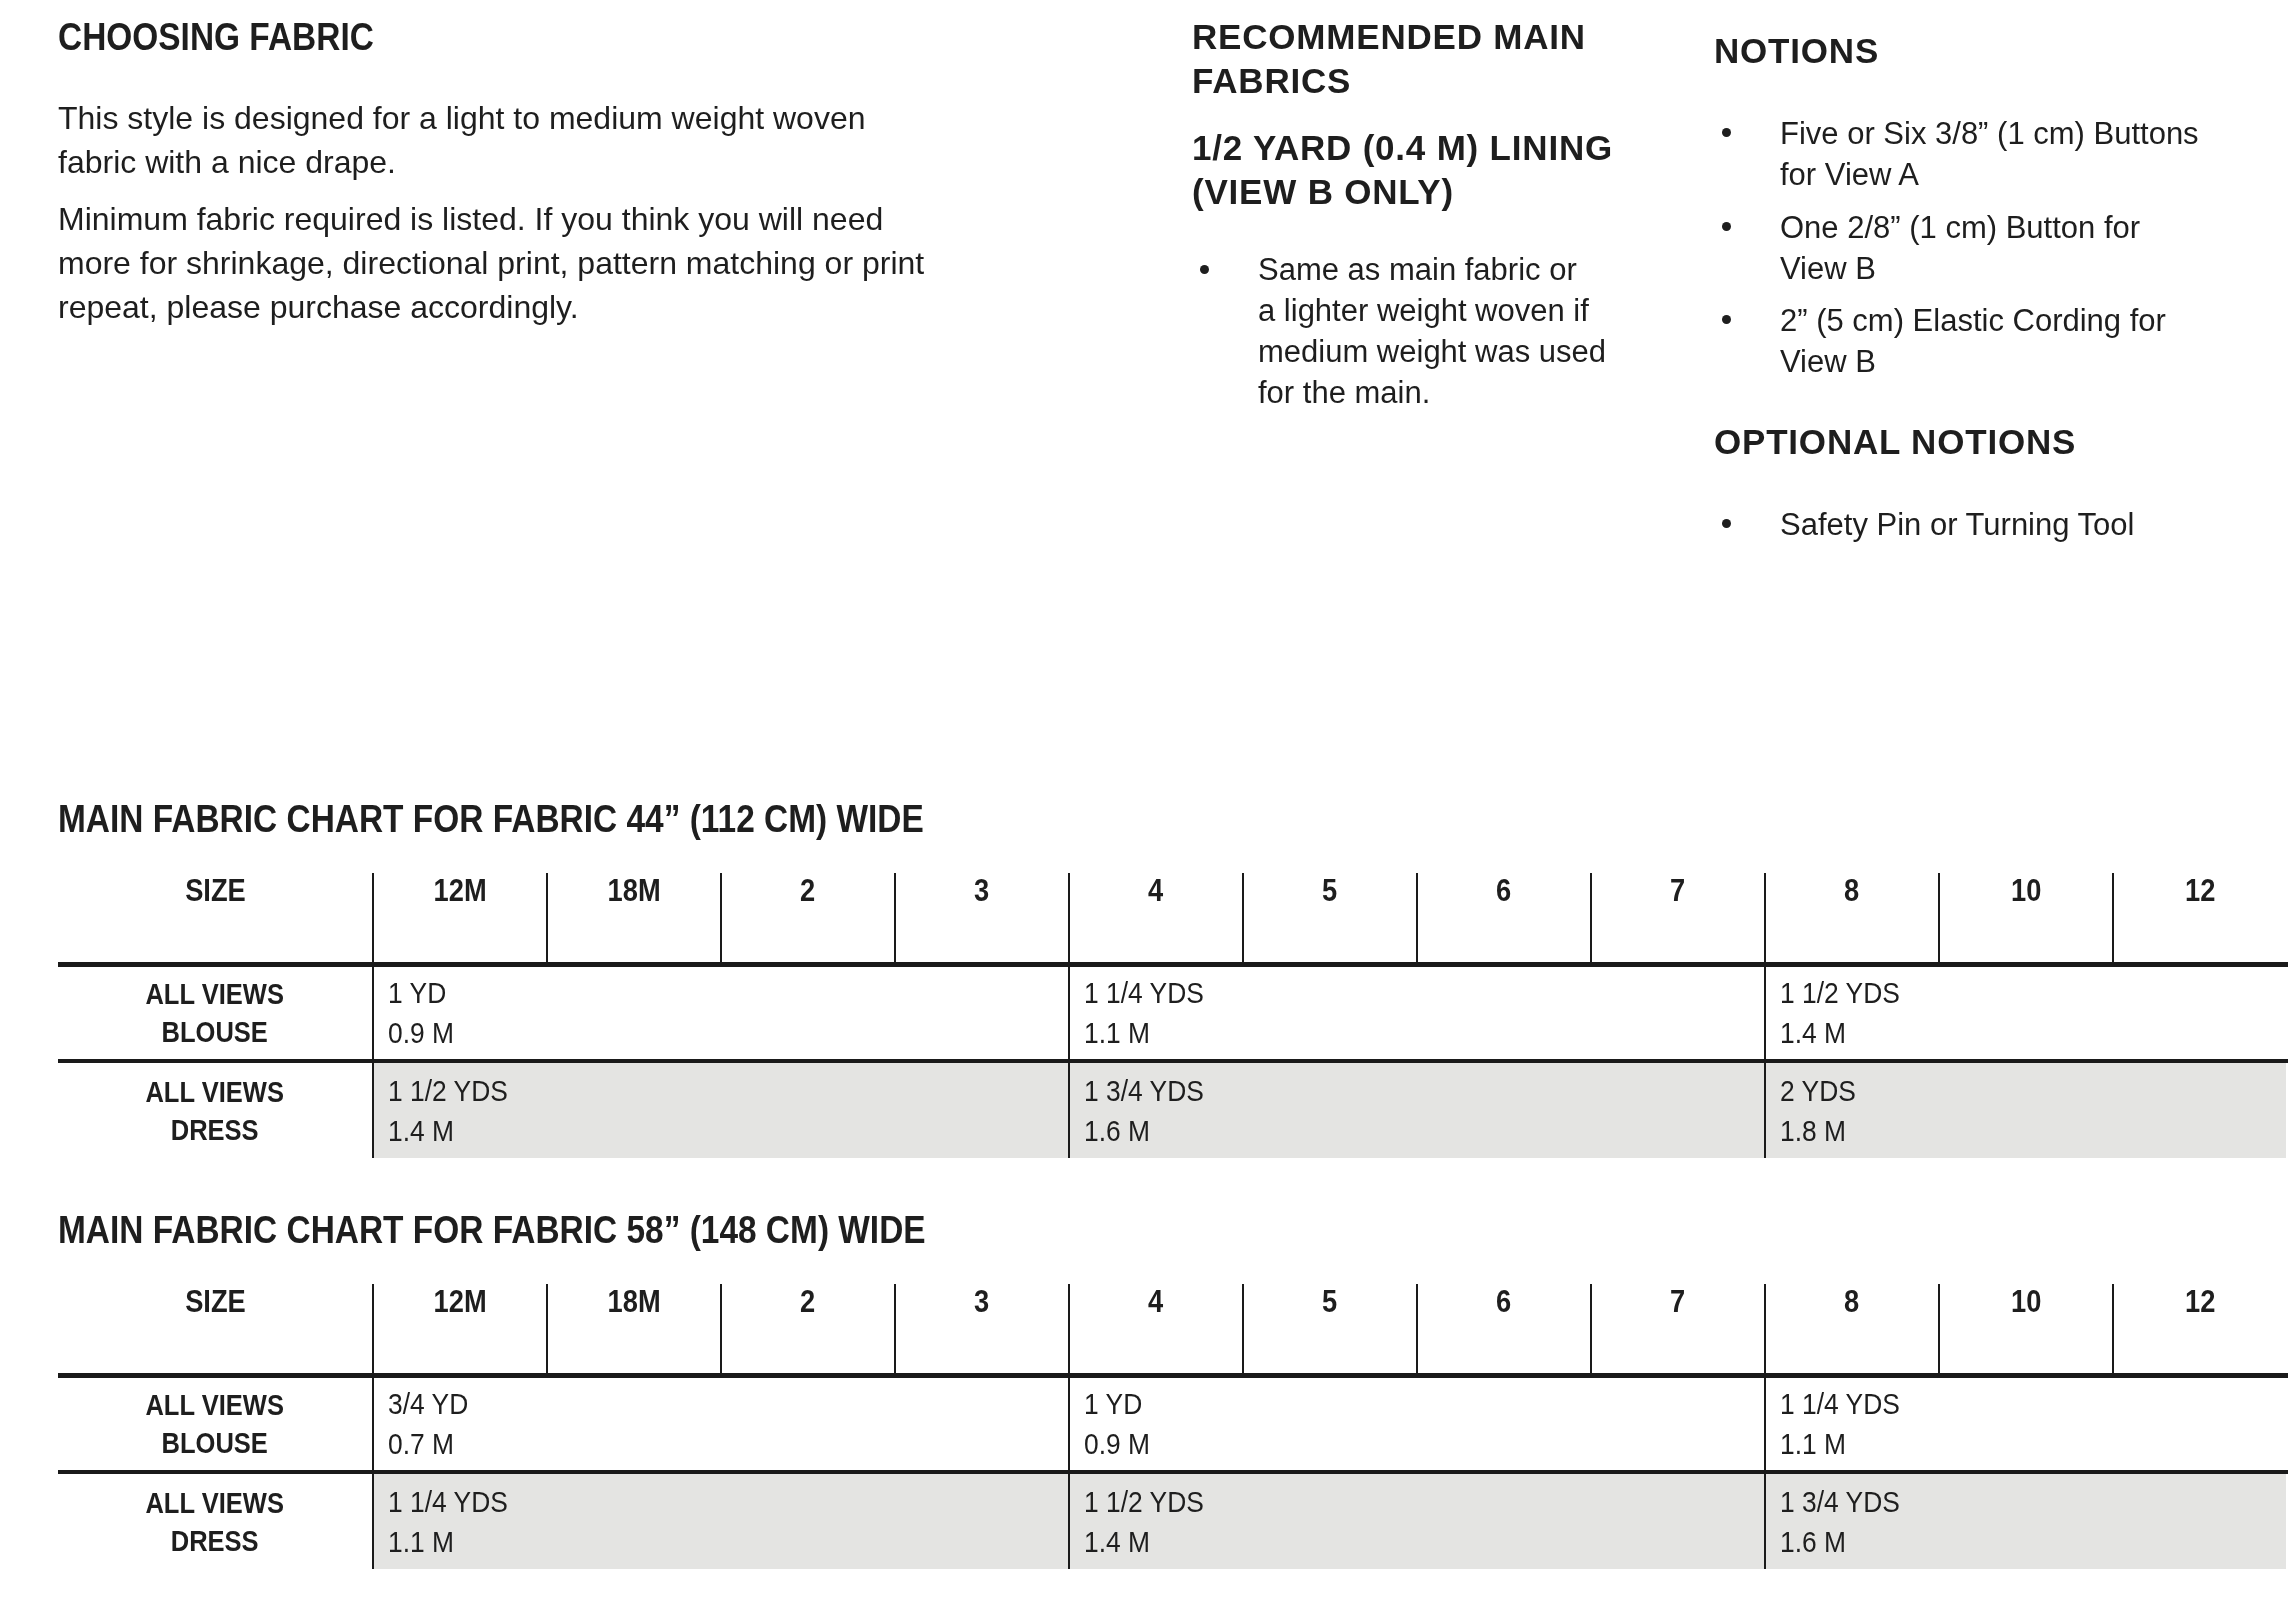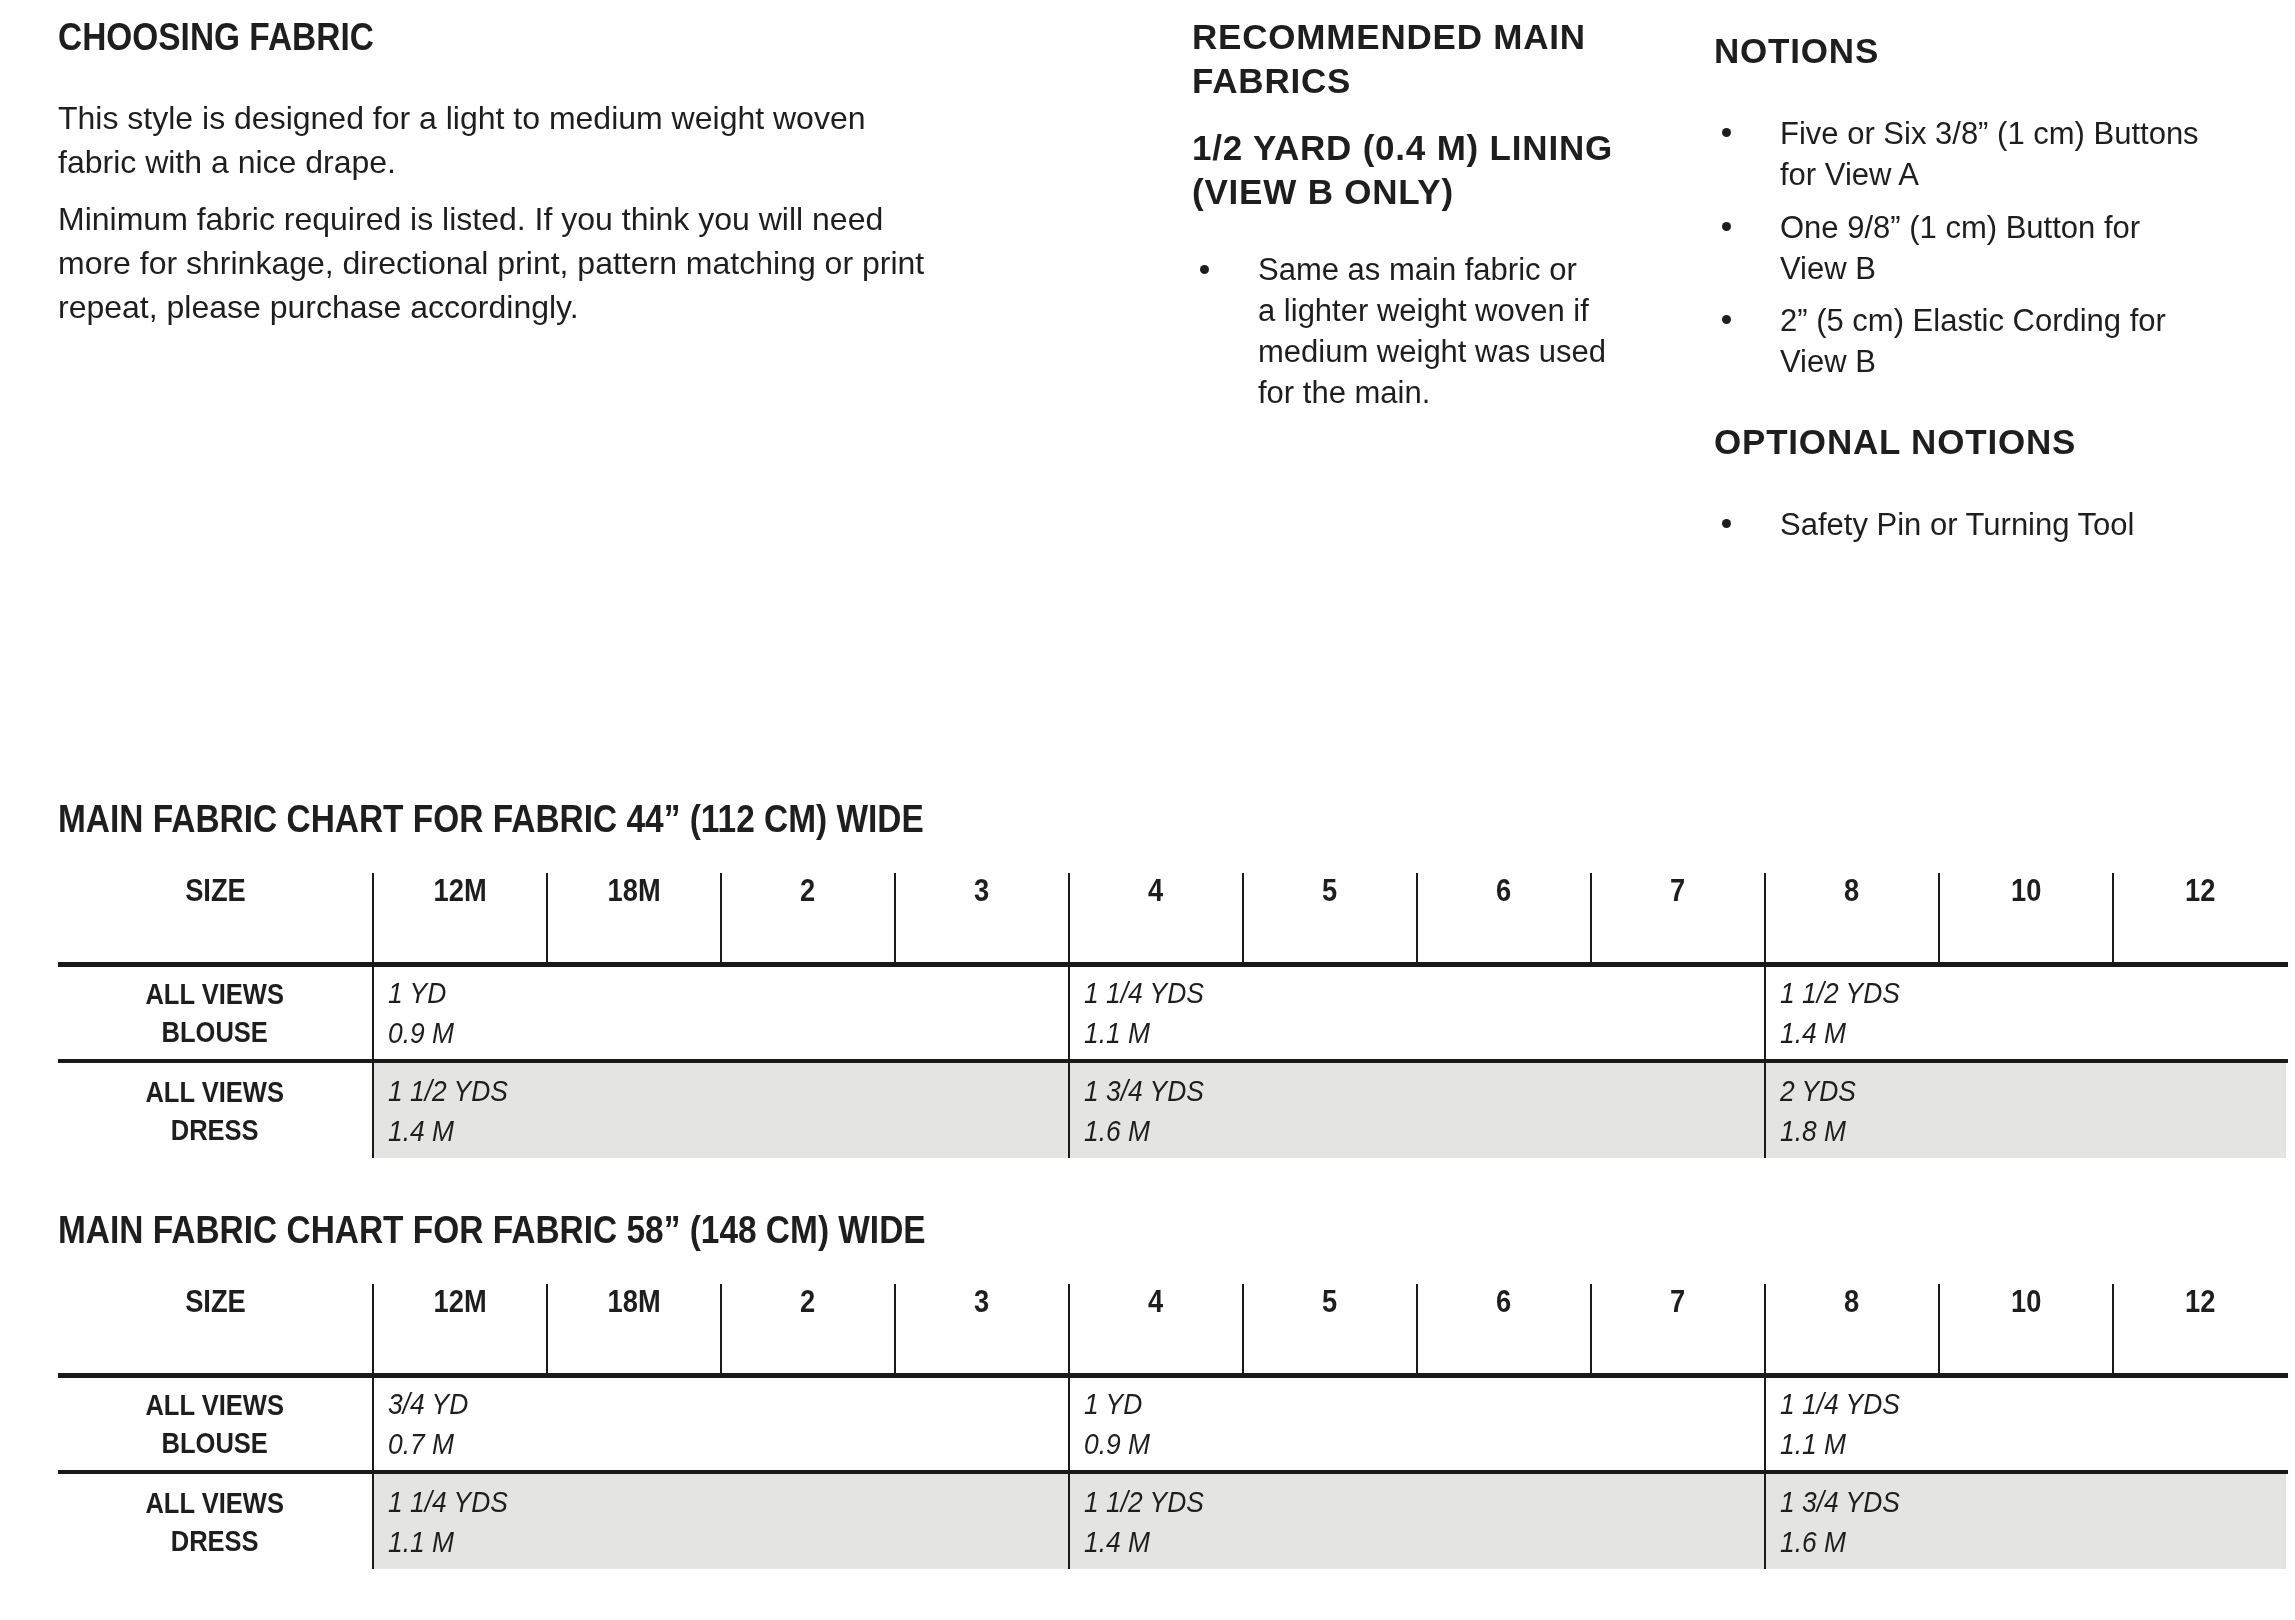--- a/index.html
+++ b/index.html
@@ -64,21 +64,21 @@
   .trow.dress{height:95px;}
   .tlabel{
     display:flex;align-items:center;justify-content:center;text-align:center;
     font-weight:700;font-size:29px;line-height:38px;
   }
   .tcell{
     border-left:2.3px solid var(--line);
     display:flex;flex-direction:column;justify-content:center;
     padding-left:13.8px;font-size:30px;
   }
-  .tcell .val{line-height:40px;font-style:italic;}
+  .tcell .val{line-height:40px;}
   .trow.dress .tcell{background:var(--shaded-row);}
   .chart1{top:796px;}
   .chart2{top:1207px;}
 </style>
 </head>
 <body>
 
 <section class="col choosing">
   <h2><span class="cx">CHOOSING FABRIC</span></h2>
   <p>This style is designed for a light to medium weight woven
@@ -99,21 +99,21 @@
 medium weight was used
 for the main.</li>
   </ul>
 </section>
 
 <section class="col notions">
   <h2>NOTIONS</h2>
   <ul class="blist">
     <li>Five or Six 3/8” (1 cm) Buttons
 for View A</li>
-    <li>One 9/8” (1 cm) Button for
+    <li>One 2/8” (1 cm) Button for
 View B</li>
     <li>2” (5 cm) Elastic Cording for
 View B</li>
   </ul>
   <h2 class="opt">OPTIONAL NOTIONS</h2>
   <ul class="blist">
     <li>Safety Pin or Turning Tool</li>
   </ul>
 </section>
 

